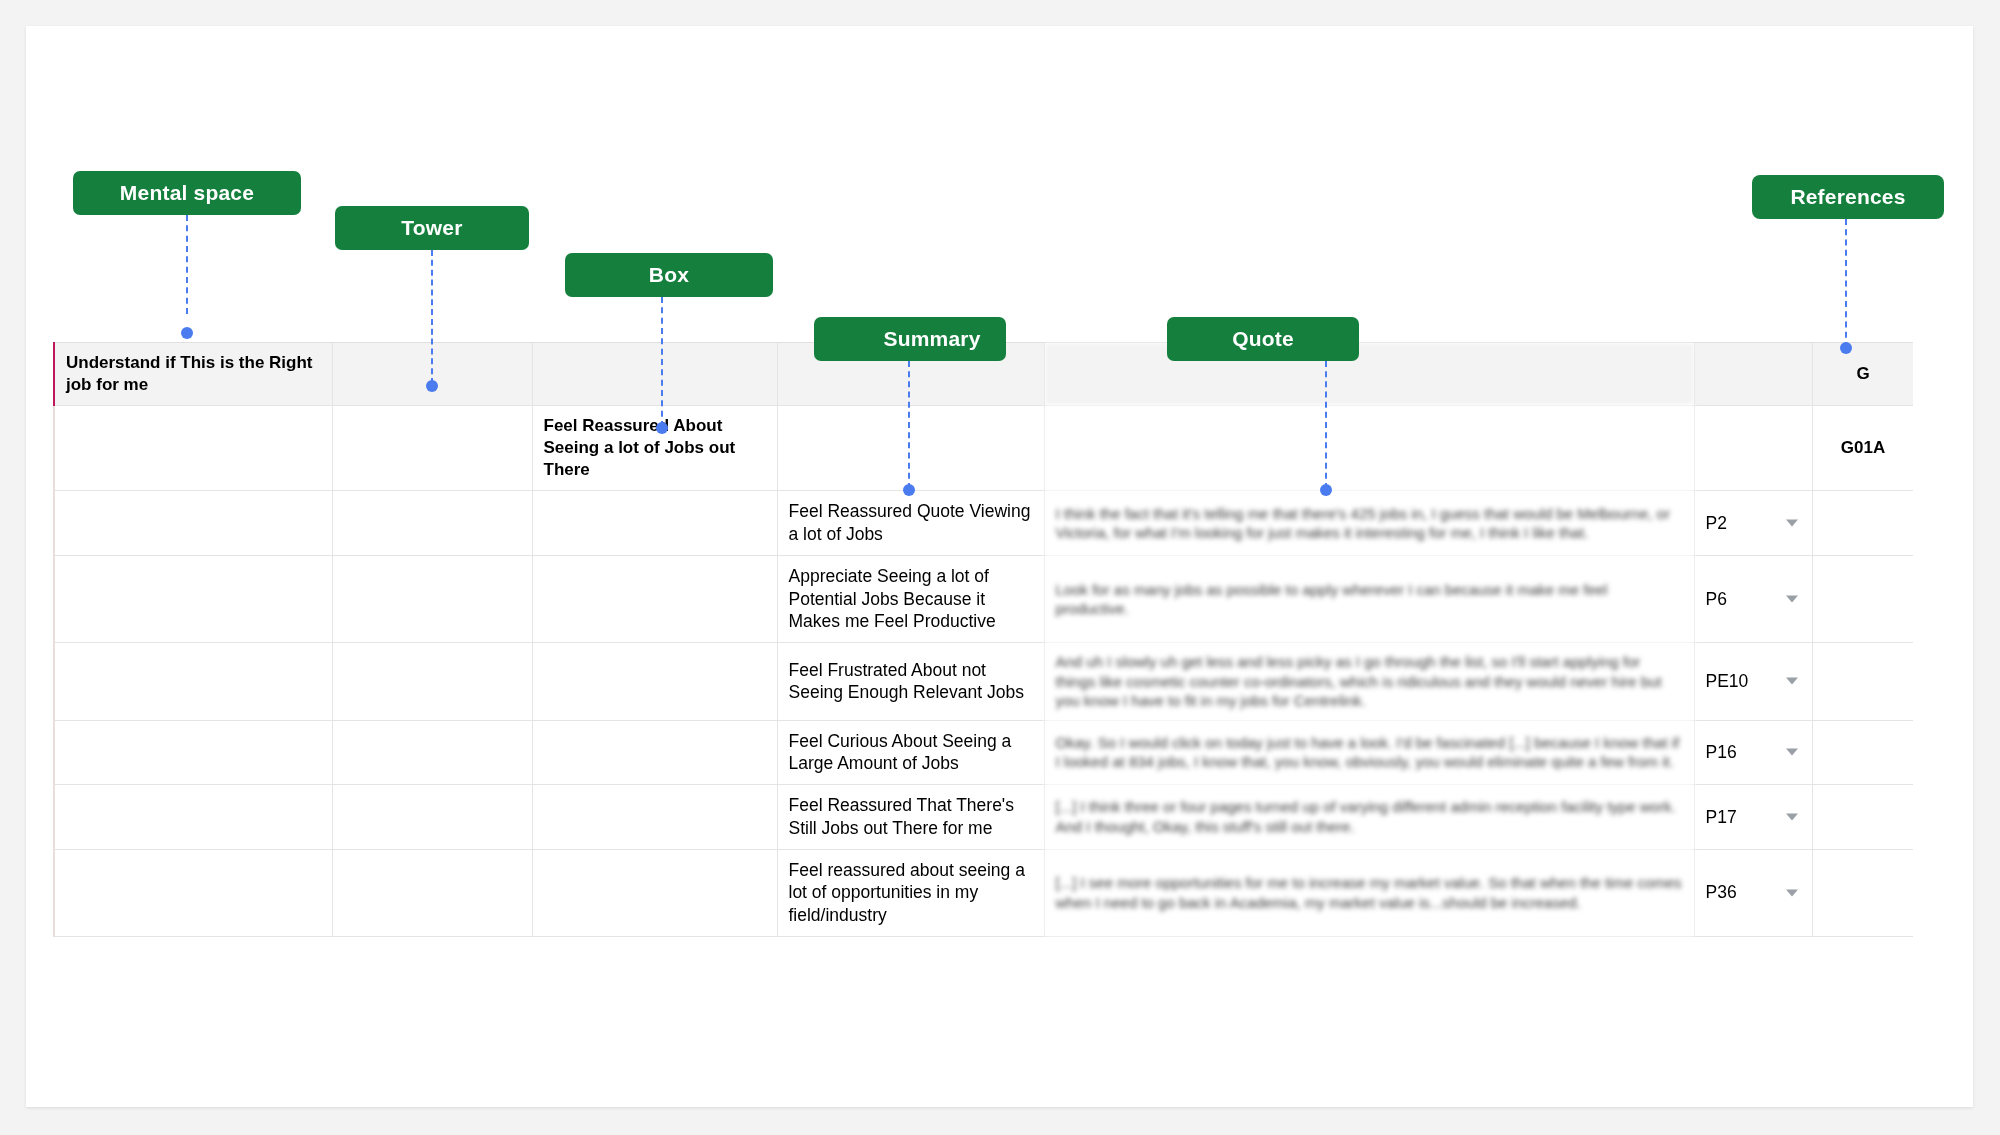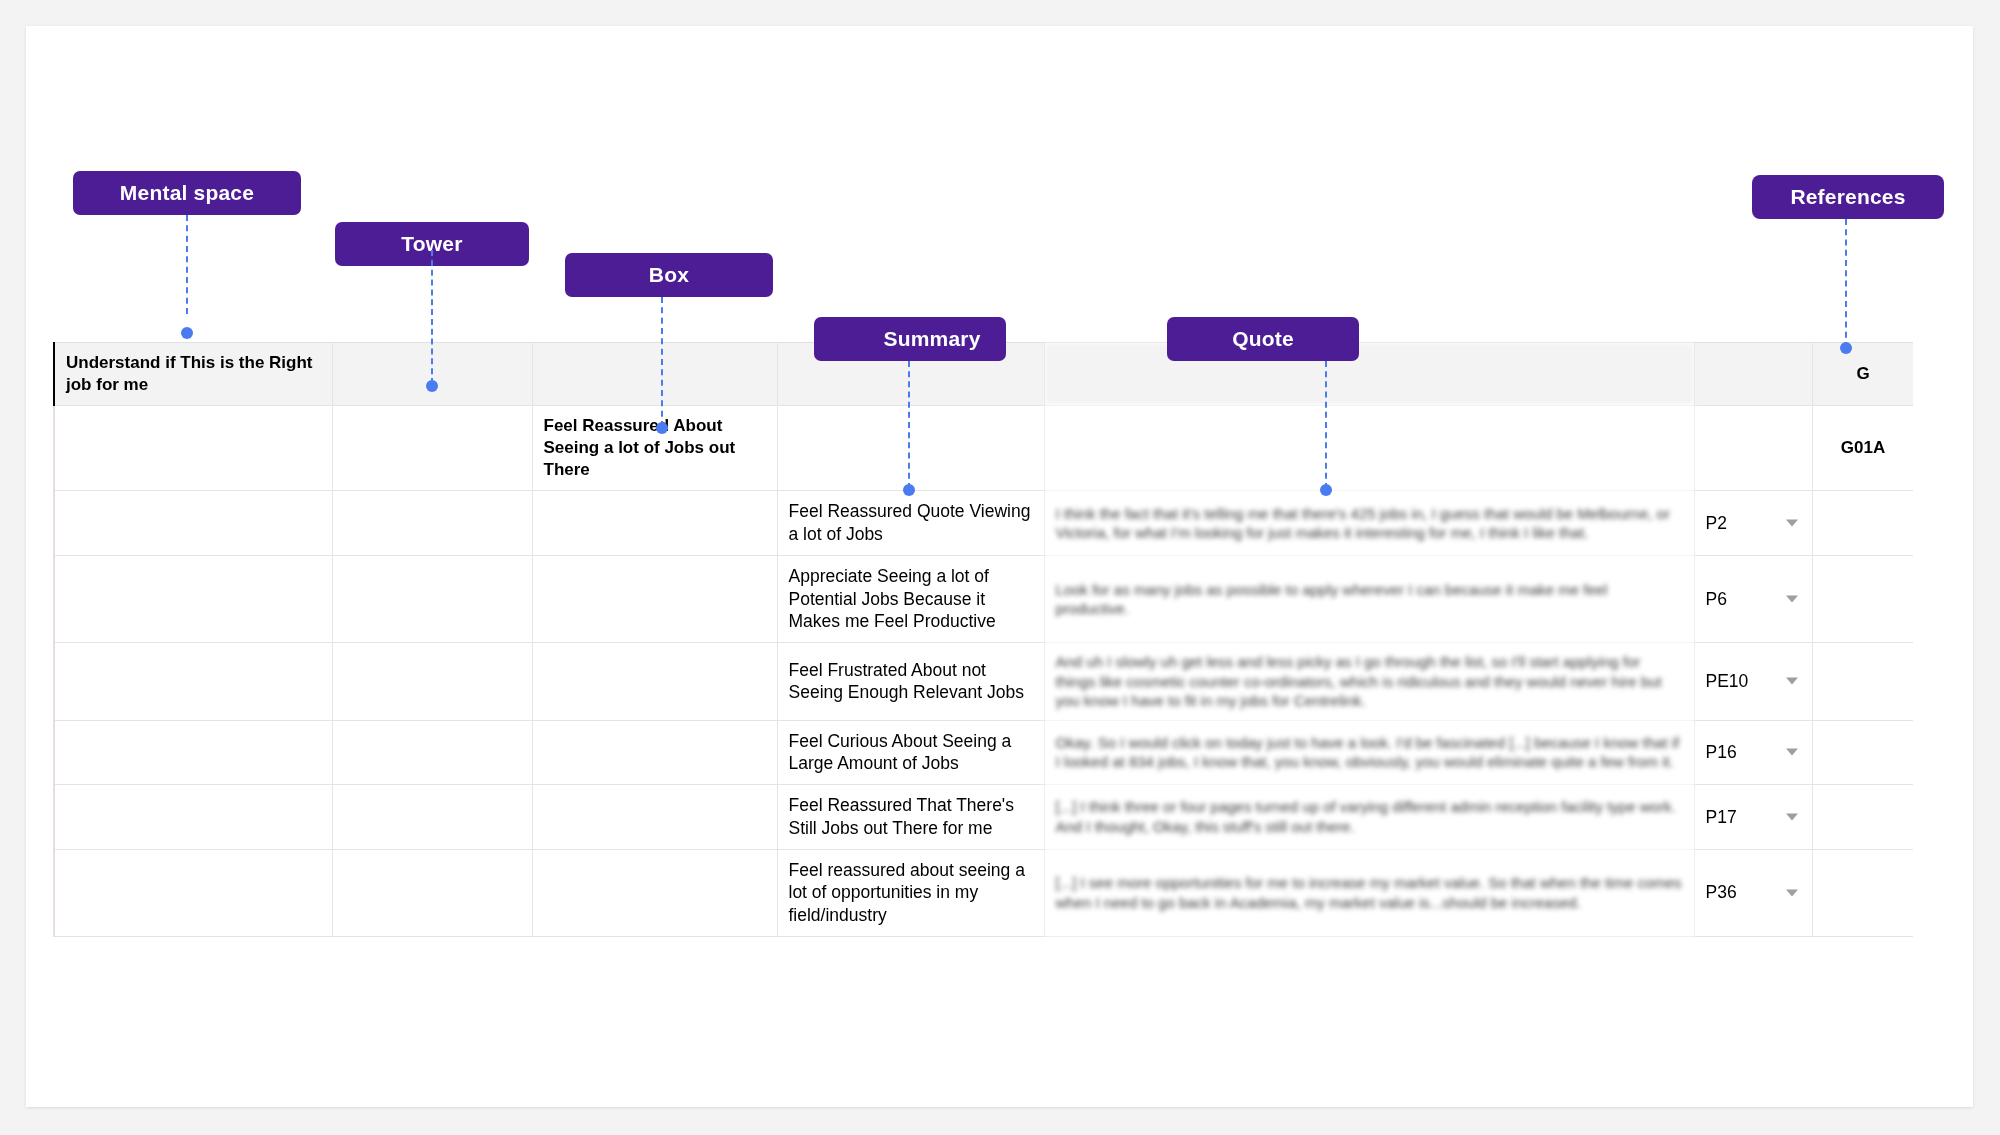--- a/index.html
+++ b/index.html
@@ -58,21 +58,21 @@
   }
 
   
   table.coding-table td.c0 { border-left: 2px solid #e9ded9; }
 
   tr.header-row td {
     background: #f3f3f3;
     border-top: 1px solid #e0e0e0;
     border-bottom: 1px solid #e4e4e4;
   }
-  tr.header-row td.c0 { border-left: 2px solid #000000; }
+  tr.header-row td.c0 { border-left: 2px solid #be185d; }
 
   
   col.w-mental    { width: 278px; }
   col.w-tower     { width: 200px; }
   col.w-box       { width: 245px; }
   col.w-summary   { width: 267px; }
   col.w-quote     { width: 650px; }
   col.w-part      { width: 118px; }
   col.w-refs      { width: 102px; }
 
@@ -105,21 +105,21 @@
 
   .refs-cell {
     text-align: center;
     font-weight: bold;
     font-size: 17px;
   }
 
   
   .callout {
     position: absolute;
-    background: #4c1d95;
+    background: #15803d;
     color: #ffffff;
     font-weight: bold;
     font-size: 21px;
     letter-spacing: .2px;
     border-radius: 7px;
     display: flex;
     align-items: center;
     justify-content: center;
     text-align: center;
     height: 44px;
@@ -136,21 +136,21 @@
     position: absolute;
     width: 12px;
     height: 12px;
     border-radius: 50%;
     background: #4a7cf0;
     transform: translate(-50%, -50%);
   }
 
   
   #callout-mental     { left: 73px;   top: 171px; width: 228px; }
-  #callout-tower      { left: 335px;  top: 222px; width: 194px; }
+  #callout-tower      { left: 335px;  top: 206px; width: 194px; }
   #callout-box        { left: 565px;  top: 253px; width: 208px; }
   #callout-summary    { left: 814px;  top: 317px; width: 192px; padding-left: 44px; }
   #callout-quote      { left: 1167px; top: 317px; width: 192px; }
   #callout-references { left: 1752px; top: 175px; width: 192px; border-radius: 8px; }
 
   #leader-mental     { left: 186px;  top: 215px; height: 99px; }
   #leader-tower      { left: 431px;  top: 250px; height: 134px; }
   #leader-box        { left: 661px;  top: 297px; height: 130px; }
   #leader-summary    { left: 908px;  top: 361px; height: 128px; }
   #leader-quote      { left: 1325px; top: 361px; height: 128px; }

